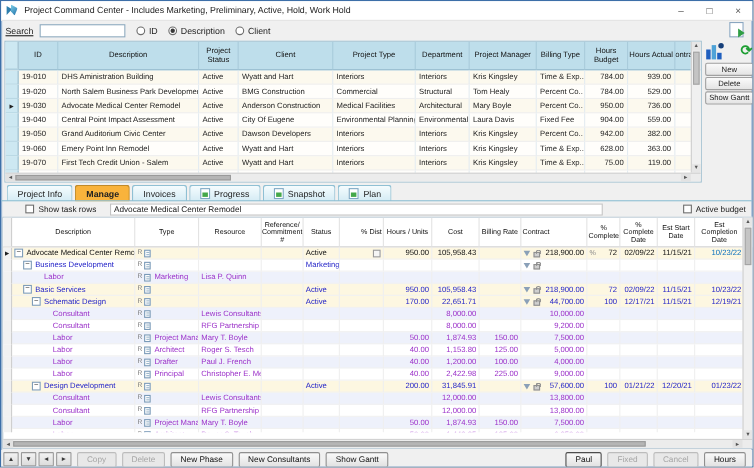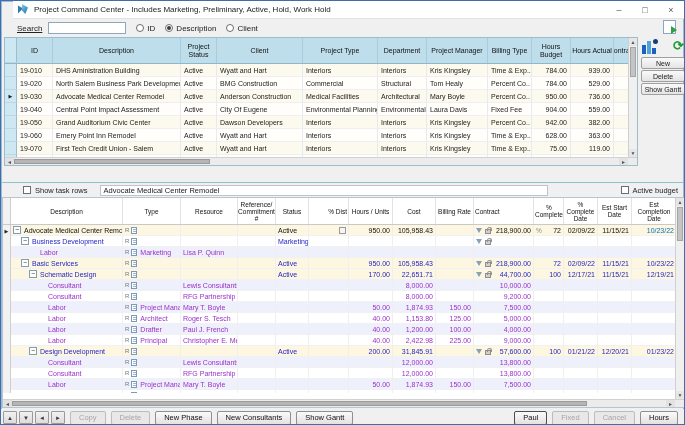--- a/index.html
+++ b/index.html
@@ -1,35 +1,35 @@
 <!DOCTYPE html>
 <html><head>
 <meta charset="utf-8">
 <style>
   * { box-sizing: border-box; margin:0; padding:0; }
   body { font-family:"Liberation Sans", sans-serif; background:#888; }
   .win { position:relative; width:685px; height:425px; background:#f0f0f0;
          border:1px solid #3d6fa8; box-shadow:inset 0 0 0 1px #9cb8d6; overflow:hidden; }
 
   
-  .titlebar { position:absolute; top:0; left:12px; right:0; height:18px; background:#fff;
+  .titlebar { position:absolute; top:0; left:0; right:0; height:18px; background:#fff;
               border-bottom:1px solid #e3e3e3; display:flex; align-items:center; }
   .appicon { width:11px; height:11px; margin-left:5px; position:relative; }
   .appicon:before { content:""; position:absolute; left:0; top:1px; border-left:5px solid #2e7fae;
                     border-top:4px solid transparent; border-bottom:4px solid transparent; transform:skewY(-12deg); }
   .appicon:after { content:""; position:absolute; left:4px; top:0; width:6px; height:10px;
                    background:linear-gradient(135deg,#7fd0e8,#1f6fa8); clip-path:polygon(0 0,100% 35%,55% 100%,0 65%); }
   .title { font-size:8px; color:#222; margin-left:5px; white-space:nowrap; }
   .wbtns { margin-left:auto; display:flex; }
   .wbtn { width:26px; height:17px; font-size:9px; color:#555; display:flex; align-items:center; justify-content:center; }
 
   
   .searchbar { position:absolute; top:18px; left:0; right:0; height:18px; display:flex; align-items:center; }
   .lbl { font-size:8px; color:#222; }
-  .search-lbl { margin-left:16px;text-decoration:underline; }
+  .search-lbl { margin-left:4px;text-decoration:underline; }
   .search-input { margin-left:6px; width:78px; height:12px; background:#fff; border:1px solid #8ca8bd; }
   .radio { display:flex; align-items:center; margin-left:10px; }
   .rdot { width:8px; height:8px; border:1px solid #6d6d6d; border-radius:50%; background:#fff; margin-right:3px; position:relative; }
   .rdot.on:after { content:""; position:absolute; left:1px; top:1px; width:4px; height:4px; border-radius:50%; background:#3a3a3a; }
   .export-ic { position:absolute; right:8px; top:1px; width:13px; height:14px; background:#fff; border:1px solid #8aa6c0; }
   .export-ic:after { content:""; position:absolute; right:-2px; bottom:-1px; border-left:6px solid #2f9e44;
                      border-top:4px solid transparent; border-bottom:4px solid transparent; }
 
   
   .maingrid { position:absolute; top:36px; left:3px; width:634px; height:129px; background:#fff; border:1px solid #9dbccc; }
@@ -331,20 +331,43 @@
           <i class="b2"></i>
           <i class="b3"></i>
         </span>
       <span class="refresh-ic">⟳</span>
     </div>
     <span class="sbtn">New</span>
     <span class="sbtn">Delete</span>
     <span class="sbtn">Show Gantt</span>
   </div>
 
+  <div class="tabs">
+    <span class="tab">
+        <span>Project Info</span>
+      </span>
+    <span class="tab active">
+        <span>Manage</span>
+      </span>
+    <span class="tab">
+        <span>Invoices</span>
+      </span>
+    <span class="tab">
+        <i class="tabico"></i>
+        <span>Progress</span>
+      </span>
+    <span class="tab">
+        <i class="tabico"></i>
+        <span>Snapshot</span>
+      </span>
+    <span class="tab">
+        <i class="tabico"></i>
+        <span>Plan</span>
+      </span>
+  </div>
   <div class="tabstrip-line"></div>
 
   <div class="managebar">
     <span class="cb-wrap" style="margin-left:22px">
       <i class="cb"></i>
       <span>Show task rows</span>
     </span>
     <span class="proj-field">Advocate Medical Center Remodel</span>
     <span class="cb-wrap final-wrap">
       <i class="cb"></i>

